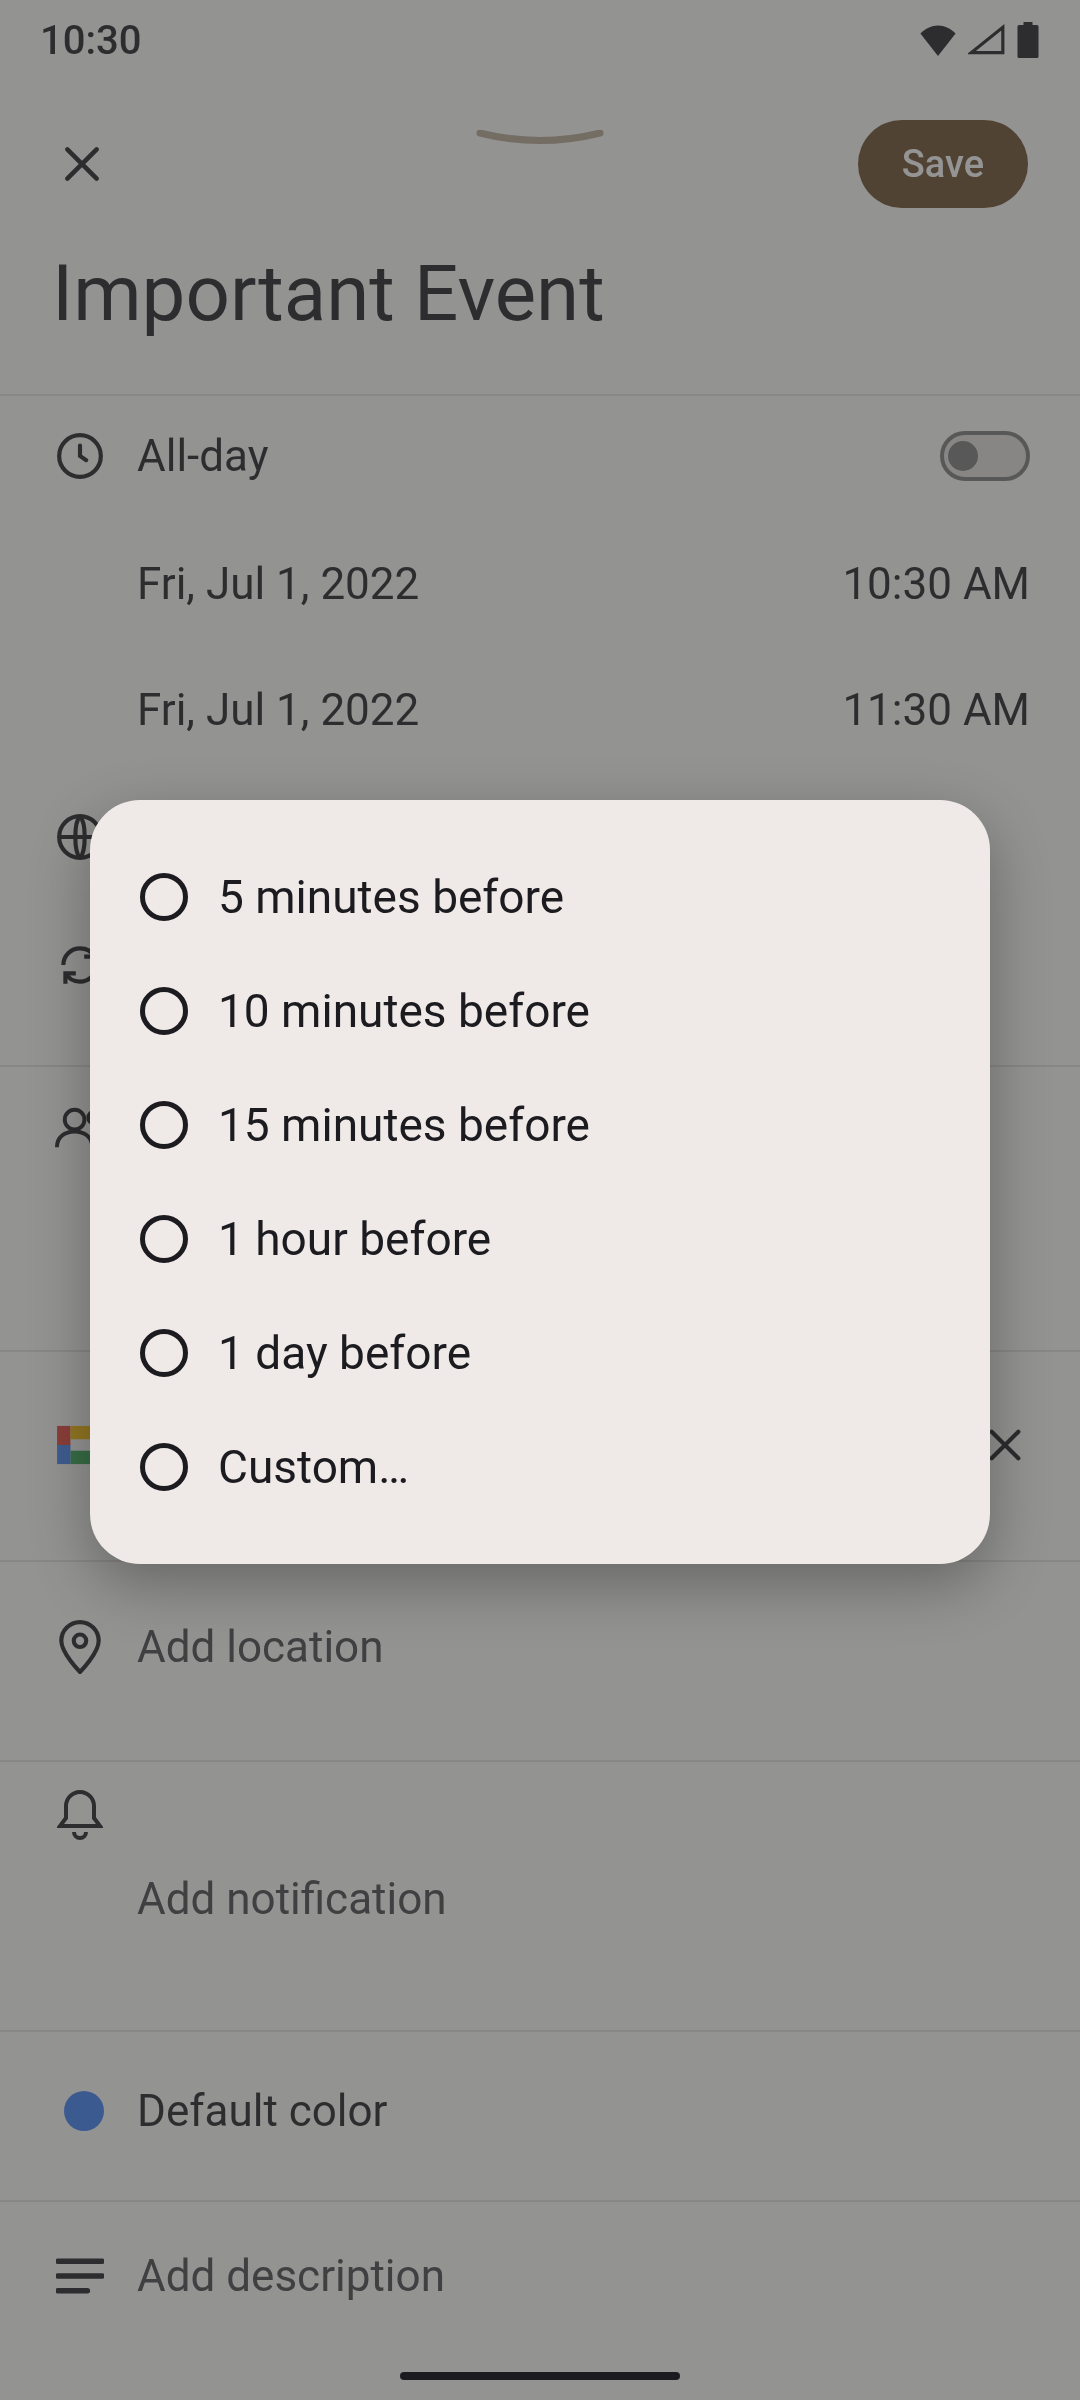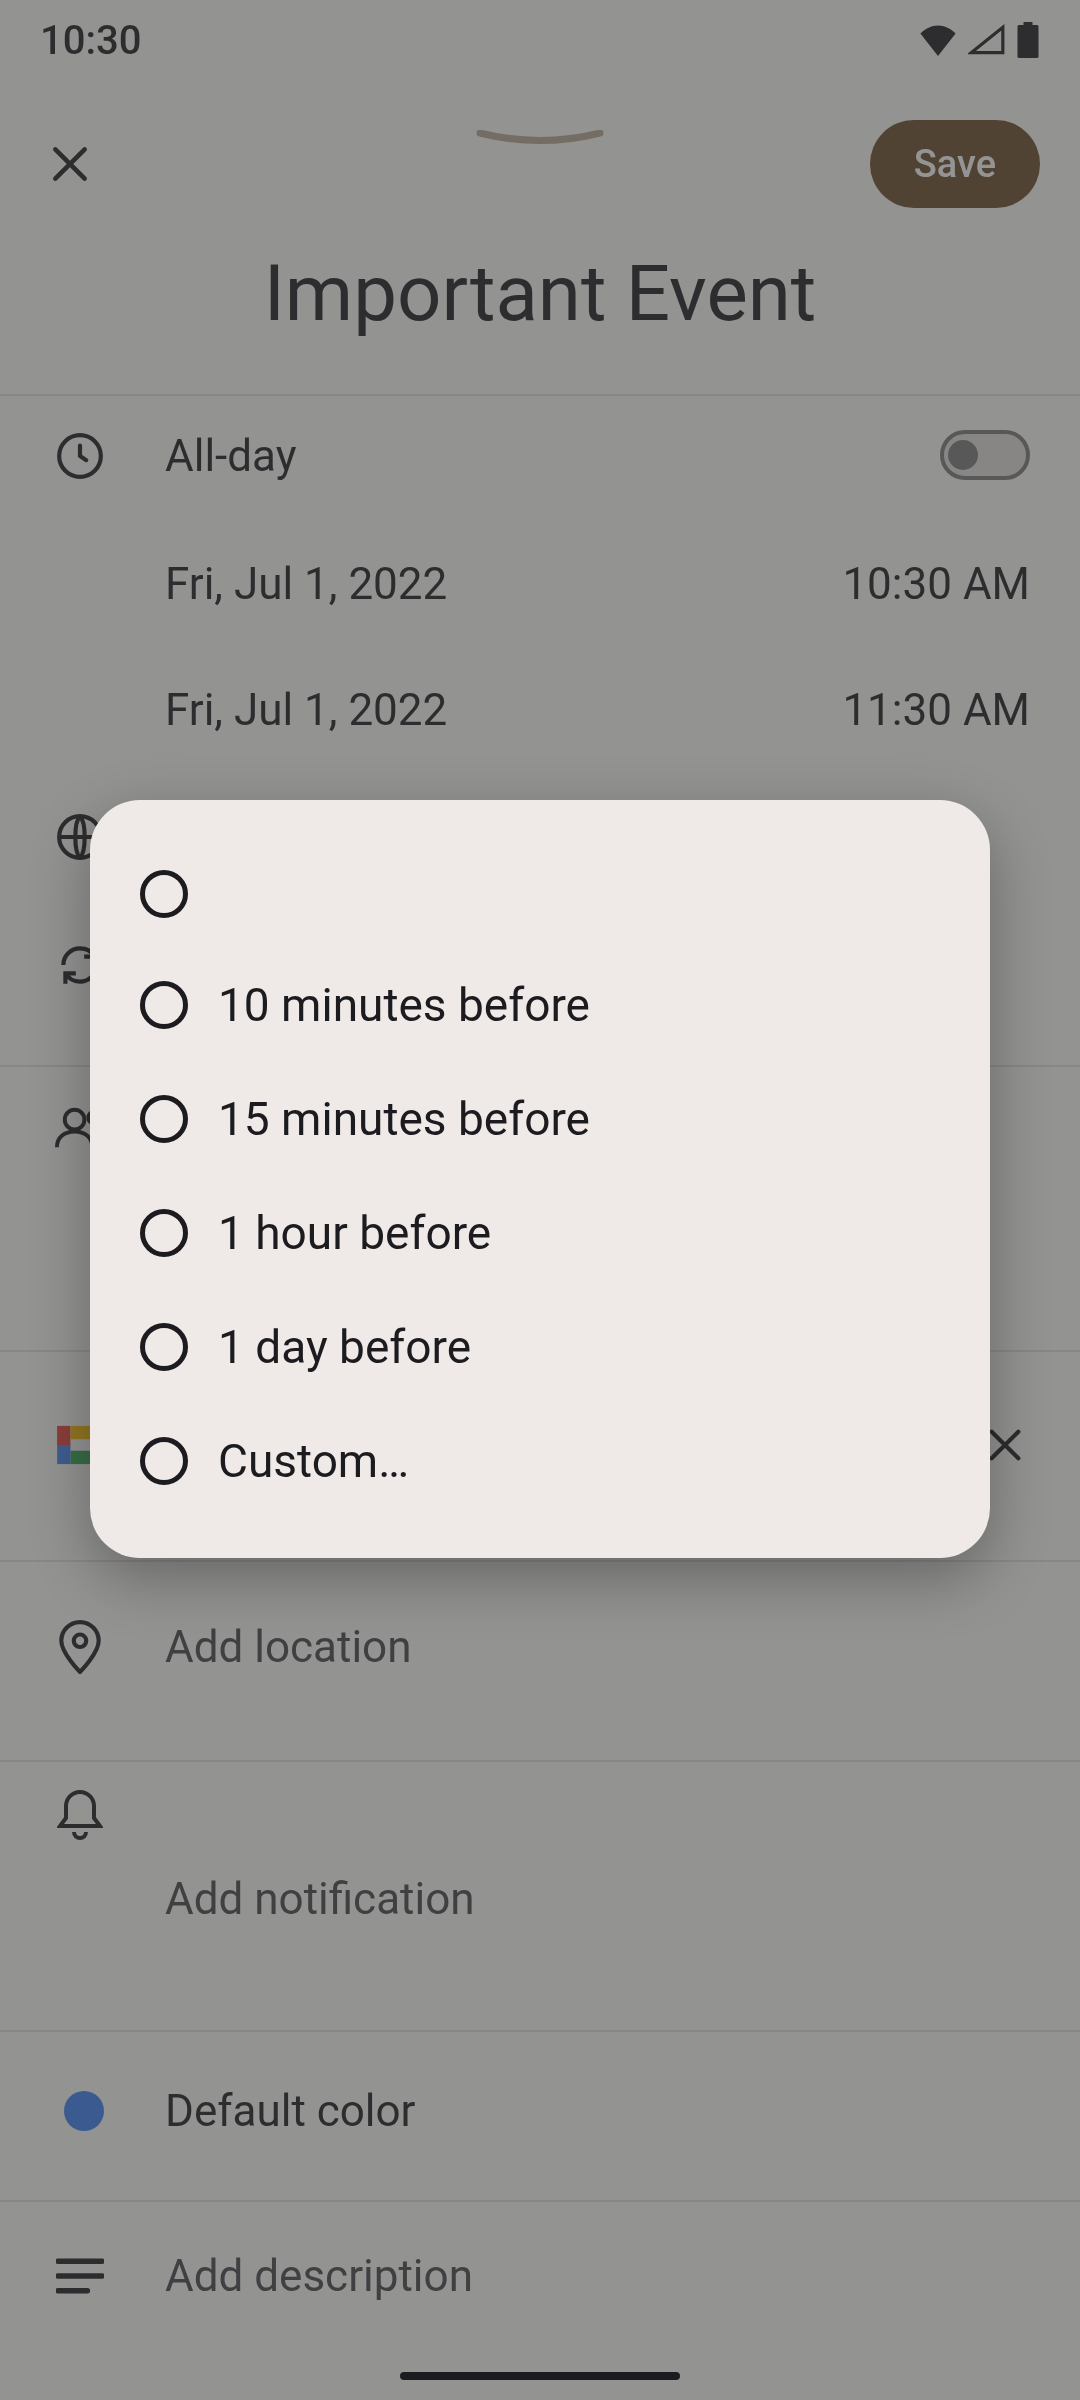--- a/index.html
+++ b/index.html
@@ -6,34 +6,34 @@
 html, body { width: 1080px; height: 2400px; overflow: hidden; background: #fff; }
 
 .screen { position: relative; width: 1080px; height: 2400px; background: #fdfcfb; }
 
 
 .status-bar { position: absolute; top: 0; left: 0; right: 0; height: 80px; display: flex; align-items: center; justify-content: space-between; padding: 0 40px; color: #1c1b1f; gap: 24px; }
 .status-time { font-size: 40px; font-weight: 500; }
 .status-icons { display: flex; gap: 10px; align-items: center; }
 
 
-.header { position: absolute; top: 120px; left: 0; right: 0; padding: 0 40px; text-align: center; }
+.header { position: absolute; top: 120px; left: 0; right: 0; padding: 0 52px; }
 .header-row { display: flex; align-items: center; justify-content: space-between; }
 .close-x { width: 60px; height: 60px; display: flex; align-items: center; justify-content: center; }
 .save-btn { background: #6a4c2a; color: #fff; font-size: 38px; font-weight: 500; padding: 22px 44px; border-radius: 60px; }
 .title { font-size: 78px; font-weight: 400; color: #1c1b1f; margin-top: 40px; }
 
 
 .drag-handle { position: absolute; top: 130px; left: 50%; transform: translateX(-50%); width: 140px; height: 20px; }
 
 
 .divider { position: absolute; left: 0; right: 0; height: 2px; background: #e5e2de; }
 .row { position: absolute; left: 0; right: 0; display: flex; align-items: center; padding: 0 50px; }
 .row-icon { width: 60px; display: flex; justify-content: center; }
-.row-content { flex: 1; margin-left: 55px; display: flex; justify-content: space-between; align-items: flex-start; font-size: 44px; color: #1c1b1f; }
+.row-content { flex: 1; margin-left: 27px; display: flex; justify-content: space-between; align-items: center; font-size: 44px; color: #1c1b1f; }
 .row-content.dim { color: #46464a; }
 .toggle { width: 90px; height: 50px; border-radius: 25px; border: 4px solid #7a7a7a; background: #e4e1dc; position: relative; }
 .toggle-knob { position: absolute; left: 4px; top: 50%; transform: translateY(-50%); width: 30px; height: 30px; border-radius: 50%; background: #7a7a7a; }
 .row-x { width: 50px; height: 50px; display: flex; align-items: center; justify-content: center; }
 .color-dot { width: 40px; height: 40px; border-radius: 50%; background: #3b82f6; margin-left: 8px; }
 
 
 .dim-overlay { position: absolute; inset: 0; background: rgba(60, 60, 60, 0.55); }
 
 
@@ -222,20 +222,21 @@
     <div class="row-content dim">
       <span>Add description</span>
     </div>
   </div>
 
   <div class="dim-overlay"></div>
 
   <div class="dialog">
     <div class="radio-row">
       <span class="radio-circle"></span>
+      <span class="radio-label">5 minutes before</span>
     </div>
     <div class="radio-row">
       <span class="radio-circle"></span>
       <span class="radio-label">10 minutes before</span>
     </div>
     <div class="radio-row">
       <span class="radio-circle"></span>
       <span class="radio-label">15 minutes before</span>
     </div>
     <div class="radio-row">

